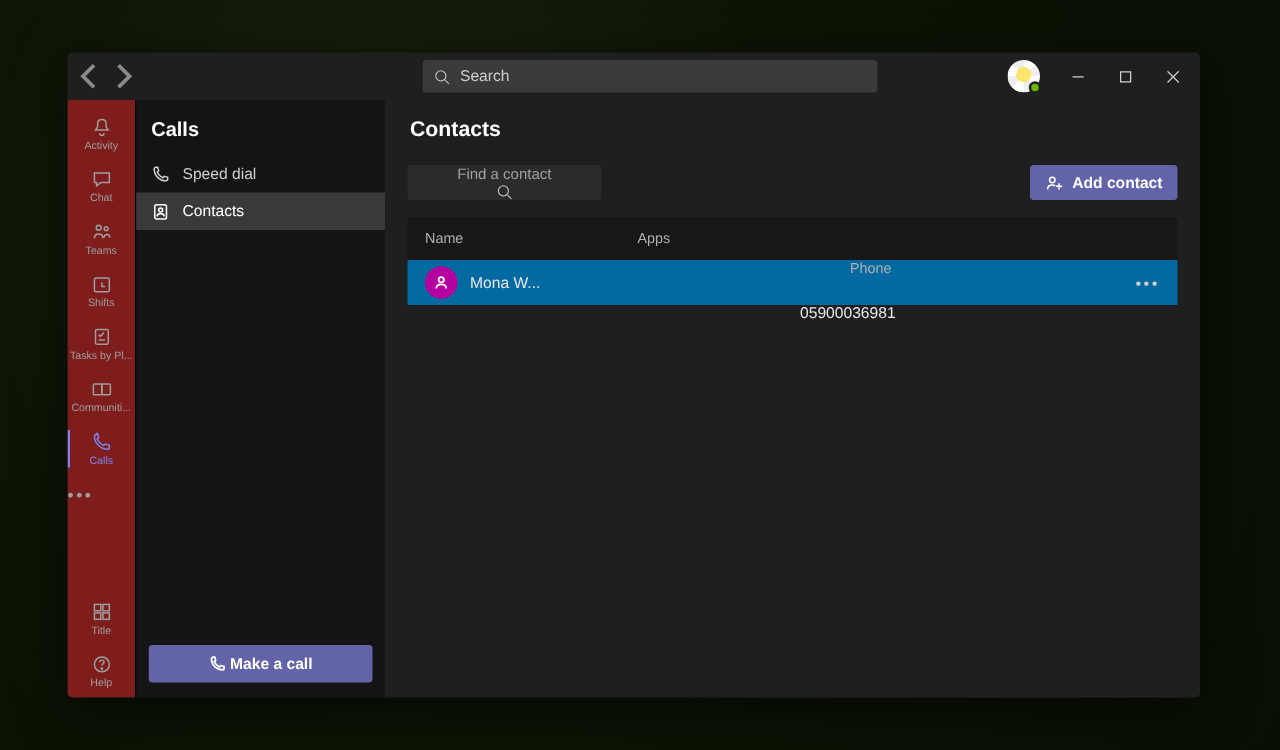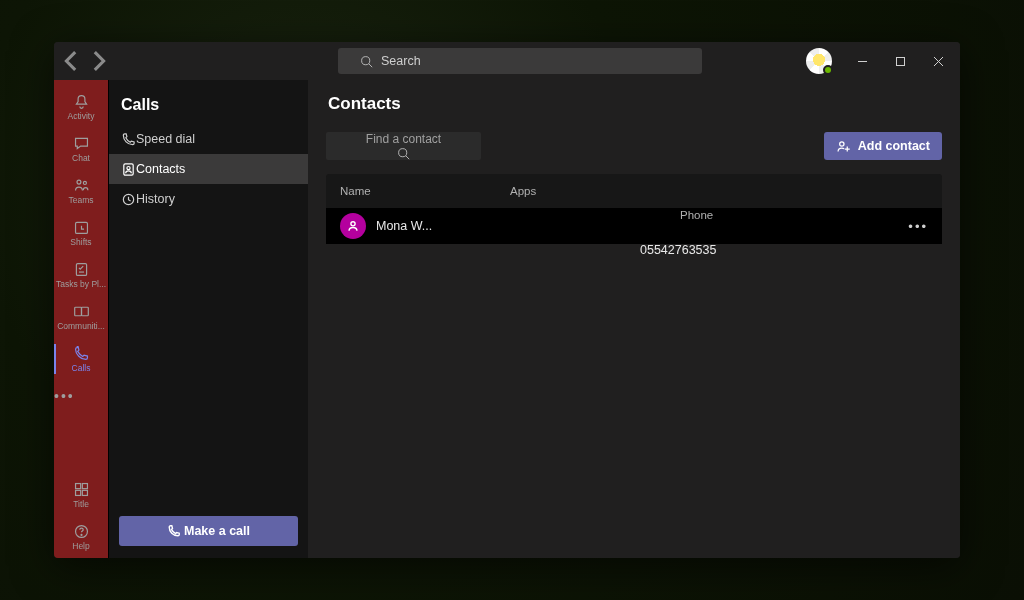--- a/index.html
+++ b/index.html
@@ -30,21 +30,21 @@
   .nav-arrow {
     width: 22px; height: 22px; display:flex; align-items:center; justify-content:center;
     color: #8a8a8a; cursor: pointer; font-size: 13px;
   }
   .search-box {
     margin-left: 230px;
     width: 364px; height: 26px;
     background: #3b3a3a;
     border-radius: 3px;
     display: flex; align-items: center;
-    padding: 0 22px;
+    padding: 0 9px;
     color: #cfcfcf;
   }
   .search-box svg { width:13px; height:13px; stroke:#cfcfcf; fill:none; }
   .search-box span { margin-left: 8px; font-size: 12.5px; color:#cfcfcf; }
   .title-right { margin-left: auto; display:flex; align-items:center; gap: 6px; padding-right: 6px; }
   .avatar-wrap { position:relative; width:26px; height:26px; margin-right:8px; }
   .avatar {
     width:26px; height:26px; border-radius:50%;
     background: radial-gradient(circle at 50% 45%, #fff8c0 0 25%, #f0c700 30% 38%, #fff 40% 100%);
     background:
@@ -88,21 +88,21 @@
 
   
   .sub-panel {
     width: 200px;
     background: #141414;
     display:flex; flex-direction:column;
     border-left: 1px solid #000;
   }
   .sub-title { padding: 16px 12px 10px; font-size: 16px; font-weight:700; color:#fff; }
   .sub-item {
-    height: 30px; display:flex; align-items:center; 
+    height: 30px; display:flex; align-items:center; gap:10px;
     padding: 0 12px; color:#cfcfcf; font-size:12.5px; cursor:pointer;
   }
   .sub-item svg { width:15px; height:15px; stroke:#cfcfcf; fill:none; stroke-width:1.3; }
   .sub-item.active { background:#3b3a3a; color:#fff; }
   .sub-item.active svg { stroke:#fff; }
   .sub-spacer { flex:1; }
   .make-call {
     margin: 0 10px 12px;
     height: 30px; border-radius:3px;
     background:#6264a7; color:#fff;
@@ -131,21 +131,21 @@
   .add-contact svg { width:15px; height:15px; stroke:#fff; fill:none; stroke-width:1.5; }
 
   .table { background:#171717; border-radius:3px; }
   .thead { display:flex; height:34px; align-items:center; padding:0 14px; color:#b0b0b0; font-size:11.5px;gap:20px; }
   .col-name { width:150px; }
   .col-title { width:150px; }
   .col-phone { flex:1;margin-top:48px; }
   .col-more { width:30px; text-align:right; }
   .trow {
     display:flex; align-items:center; height:36px; padding:0 14px;
-    background:#000000; color:#e8e8e8; font-size:12.5px;
+    background:#0369a1; color:#e8e8e8; font-size:12.5px;
   }
   .trow .col-name { display:flex; align-items:center; gap:10px; }
   .person-badge {
     width:26px; height:26px; border-radius:50%; background:#b4009e;
     display:flex; align-items:center; justify-content:center;
   }
   .person-badge svg { width:14px; height:14px; stroke:#fff; fill:none; stroke-width:1.6; }
   .row-more { color:#cfcfcf; letter-spacing:2px; cursor:pointer; font-size:13px; }
 </style>
 </head>
@@ -284,27 +284,20 @@
           </svg>
         <span>Speed dial</span>
       </div>
       <div class="sub-item active">
         <svg viewBox="0 0 16 16">
             <rect x="3" y="2" width="10" height="12" rx="1.5"></rect>
             <circle cx="8" cy="6.5" r="1.7"></circle>
             <path d="M5 12c0-1.7 1.3-2.5 3-2.5s3 .8 3 2.5"></path>
           </svg>
         <span>Contacts</span>
-      </div>
-      <div class="sub-item">
-        <svg viewBox="0 0 16 16">
-            <circle cx="8" cy="8" r="5.5"></circle>
-            <path d="M8 5v3.2l2.2 1.3"></path>
-          </svg>
-        <span>History</span>
       </div>
 
       <div class="sub-spacer"></div>
       <div class="make-call">
         <svg viewBox="0 0 16 16">
             <path d="M4 2c-.8 0-1.5.7-1.5 1.5C2.5 9 7 13.5 12.5 13.5c.8 0 1.5-.7 1.5-1.5v-1.5l-3-.8-1.2 1.2C8 10 6 8 5.1 6.2L6.3 5 5.5 2H4z"></path>
           </svg>
         <span>Make a call</span>
       </div>
     </div>
@@ -342,21 +335,21 @@
           <div class="col-name">
             <div class="person-badge">
               <svg viewBox="0 0 16 16">
                   <circle cx="8" cy="5.5" r="2.4"></circle>
                   <path d="M3.5 13.5c0-2.5 2-3.8 4.5-3.8s4.5 1.3 4.5 3.8"></path>
                 </svg>
             </div>
             <span>Mona W...</span>
           </div>
           <div class="col-title"></div>
-          <div class="col-phone">05542763535</div>
+          <div class="col-phone">05900036981</div>
           <div class="col-more">
             <span class="row-more">•••</span>
           </div>
         </div>
       </div>
     </div>
 
   </div>
 </div>
 

